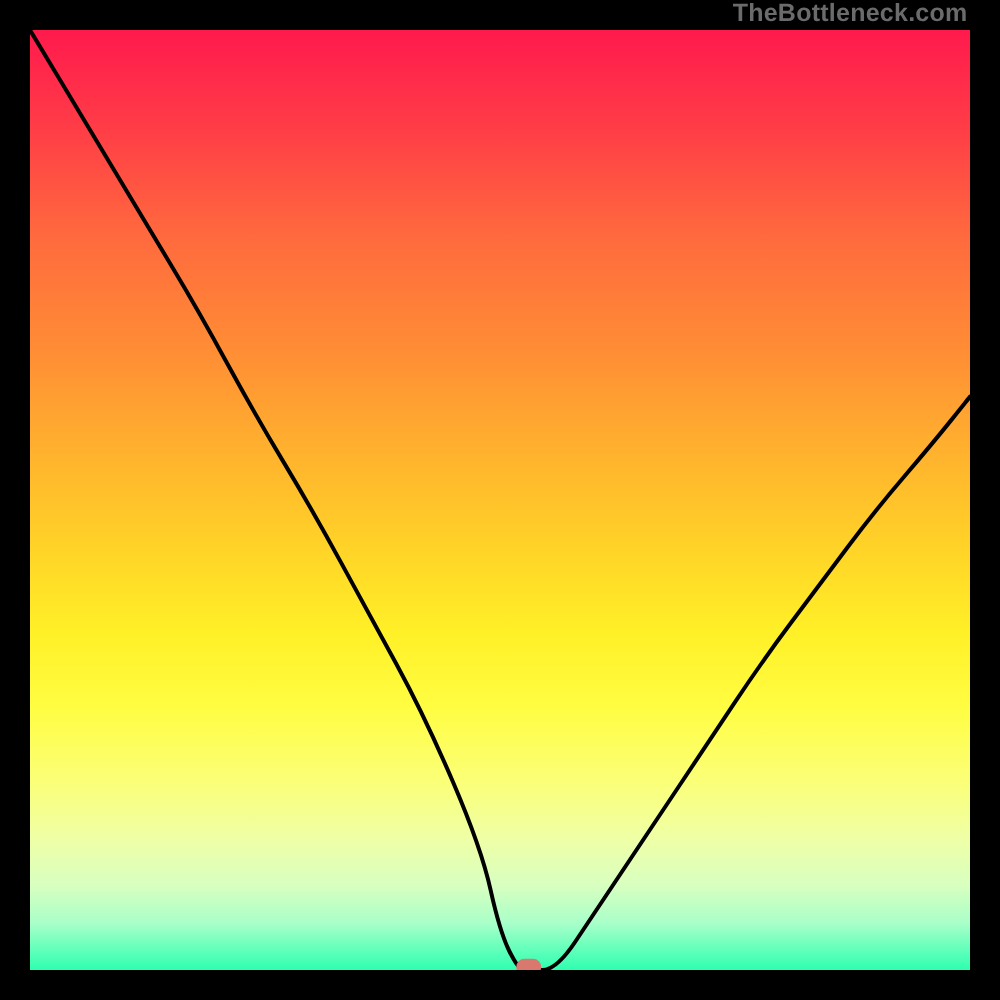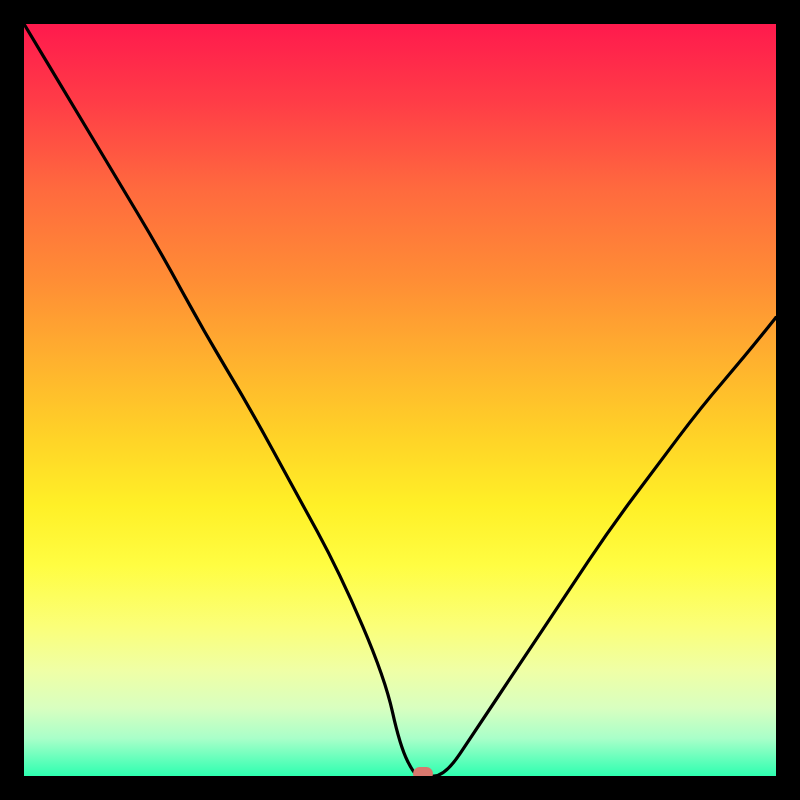--- a/index.html
+++ b/index.html
@@ -68,13 +68,14 @@
 
 <div class="outer">
   <div class="plot-area">
     <div class="gradient-fill"></div>
     <svg class="curve-layer" viewBox="0 0 752 752" preserveAspectRatio="none">
       <path id="curve-path" fill="none" stroke="#000000" stroke-width="3.2" stroke-linejoin="round" stroke-linecap="round" d="M 0.0 0.0 Q 0.0 0.0 22.6 37.6 Q 45.1 75.2 67.7 112.8 Q 90.2 150.4 112.8 188.0 Q 135.4 225.6 157.9 267.0 Q 180.5 308.3 203.0 345.9 Q 225.6 383.5 248.2 424.9 Q 270.7 466.2 293.3 507.6 Q 315.8 549.0 338.4 601.6 Q 361.0 654.2 368.5 688.1 Q 376.0 721.9 383.5 737.0 Q 391.0 752.0 394.8 752.0 Q 398.6 752.0 409.8 752.0 Q 421.1 752.0 436.2 729.4 Q 451.2 706.9 473.8 673.0 Q 496.3 639.2 518.9 605.4 Q 541.4 571.5 564.0 537.7 Q 586.6 503.8 609.1 473.8 Q 631.7 443.7 654.2 413.6 Q 676.8 383.5 699.4 357.2 Q 721.9 330.9 737.0 312.1 T 752.0 293.3"></path>
     </svg>
     <div id="marker" class="marker" style="background: rgb(217, 120, 110); left: 388.56px; top: 743px;"></div>
   </div>
 
+  <div class="watermark">TheBottleneck.com</div>
 </div>
 
 </body></html>

